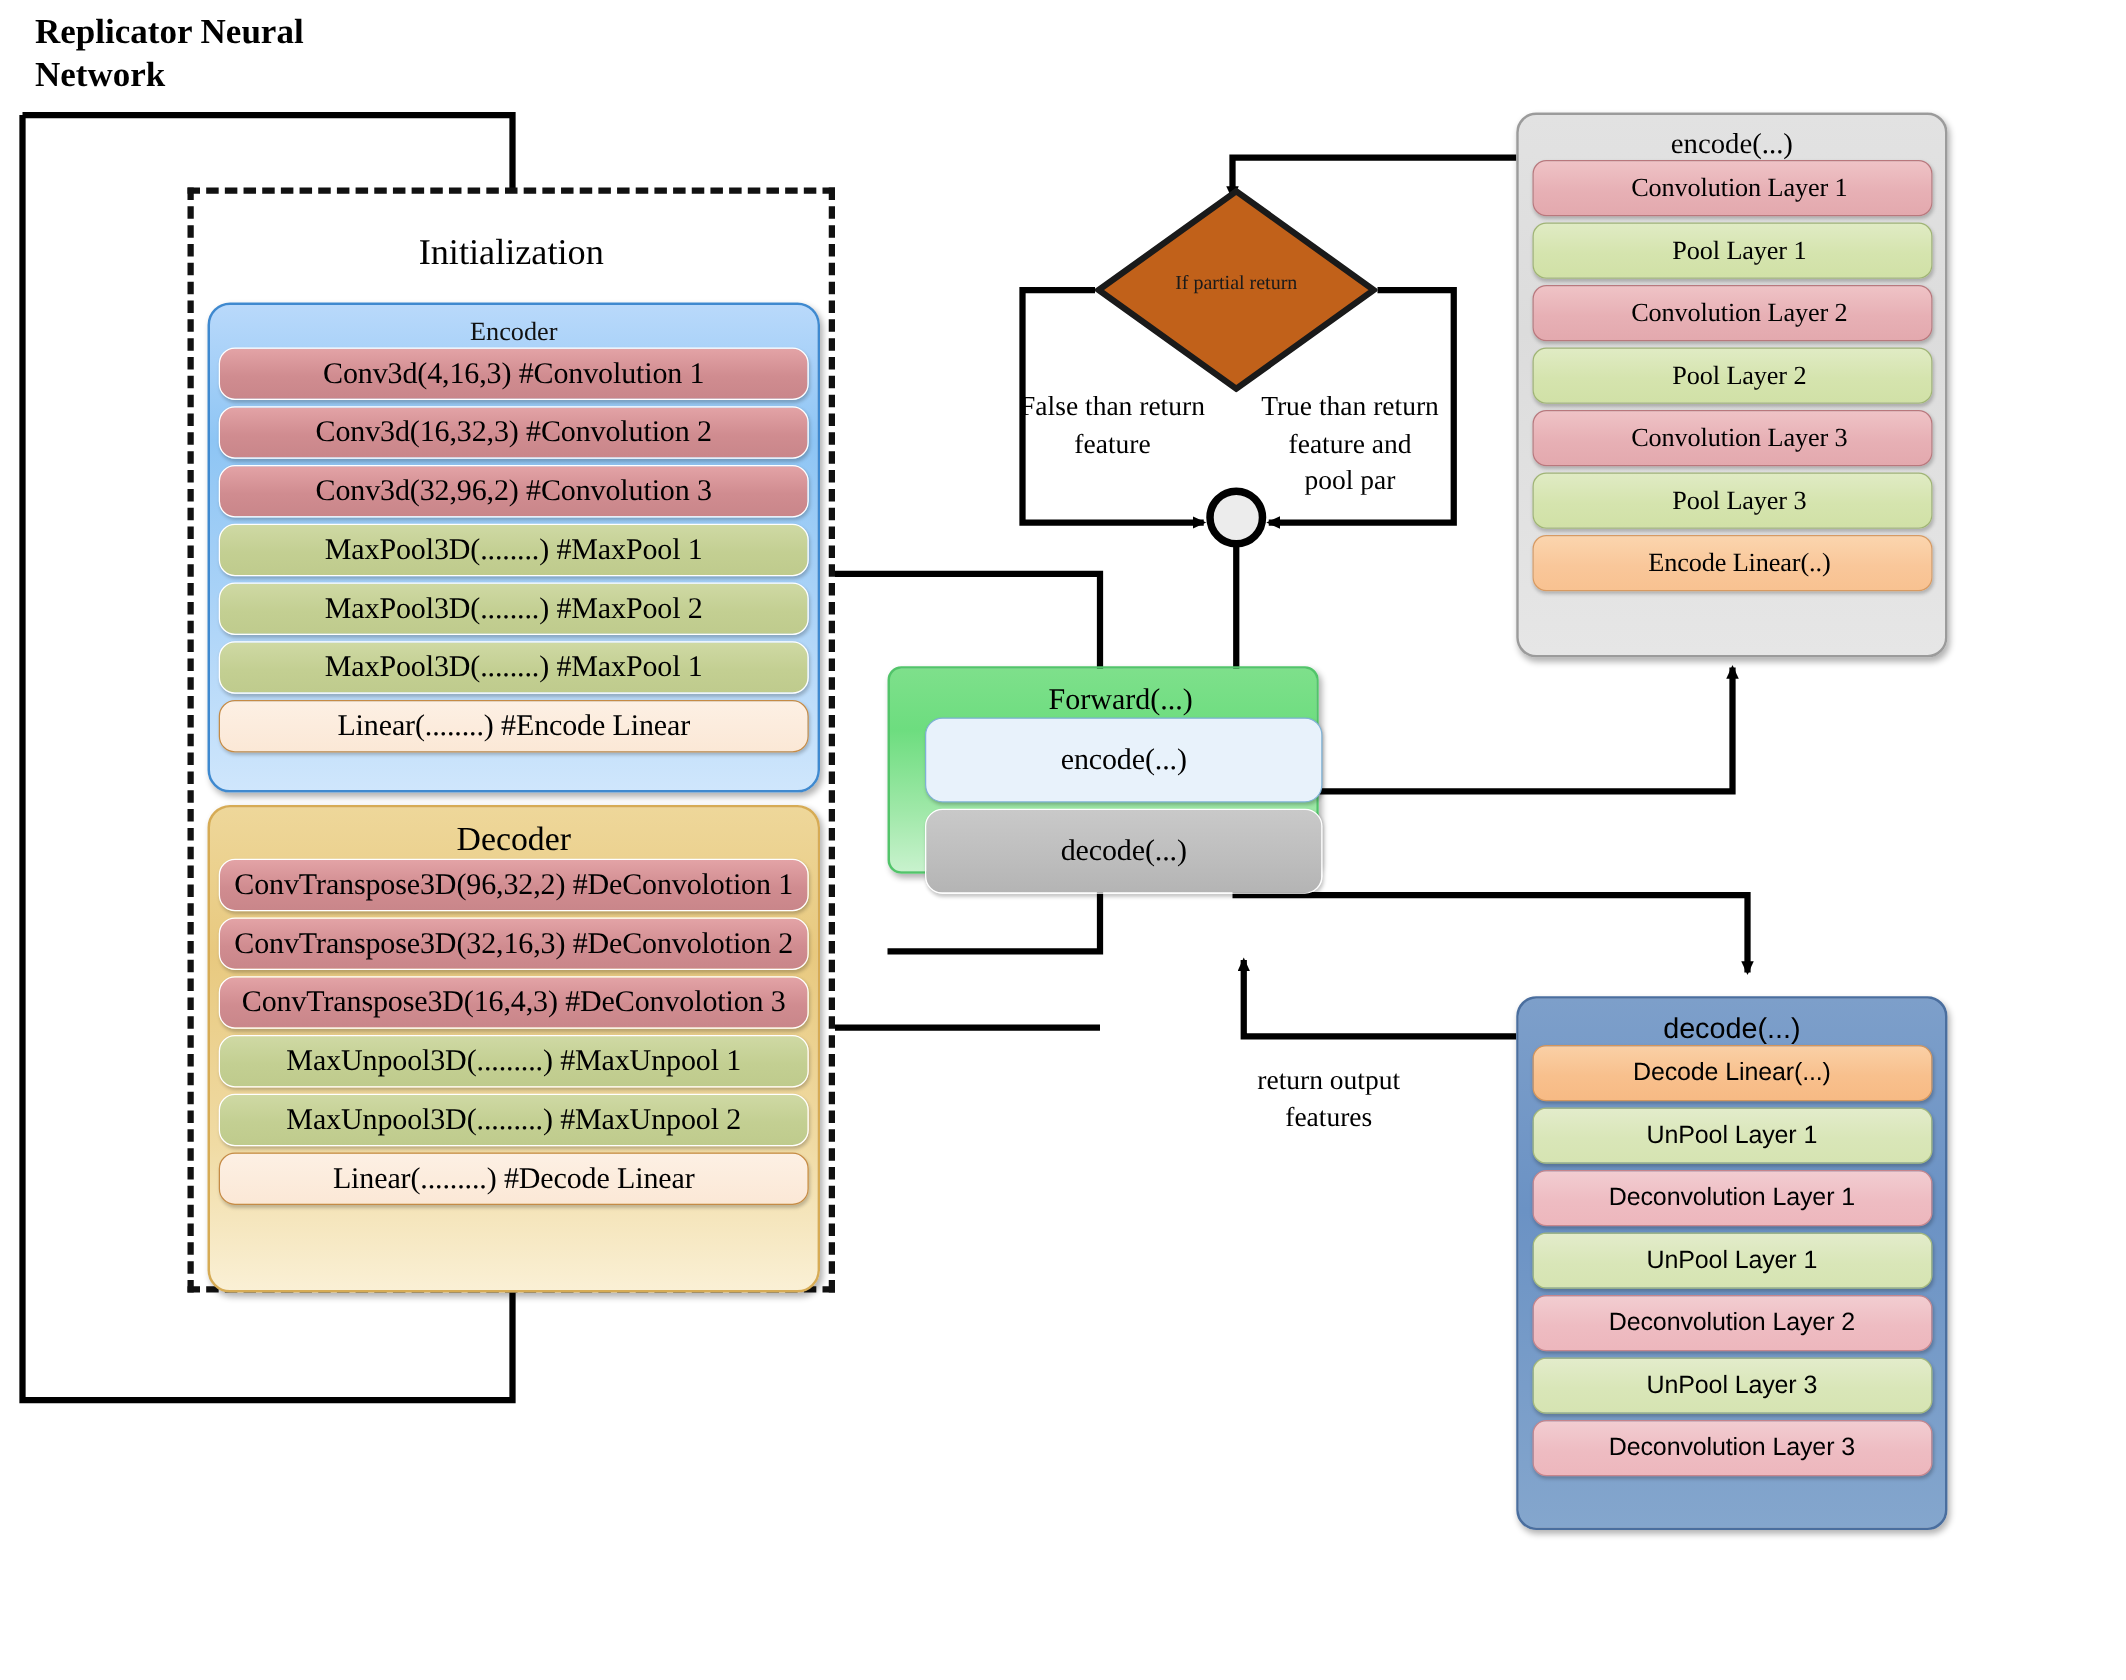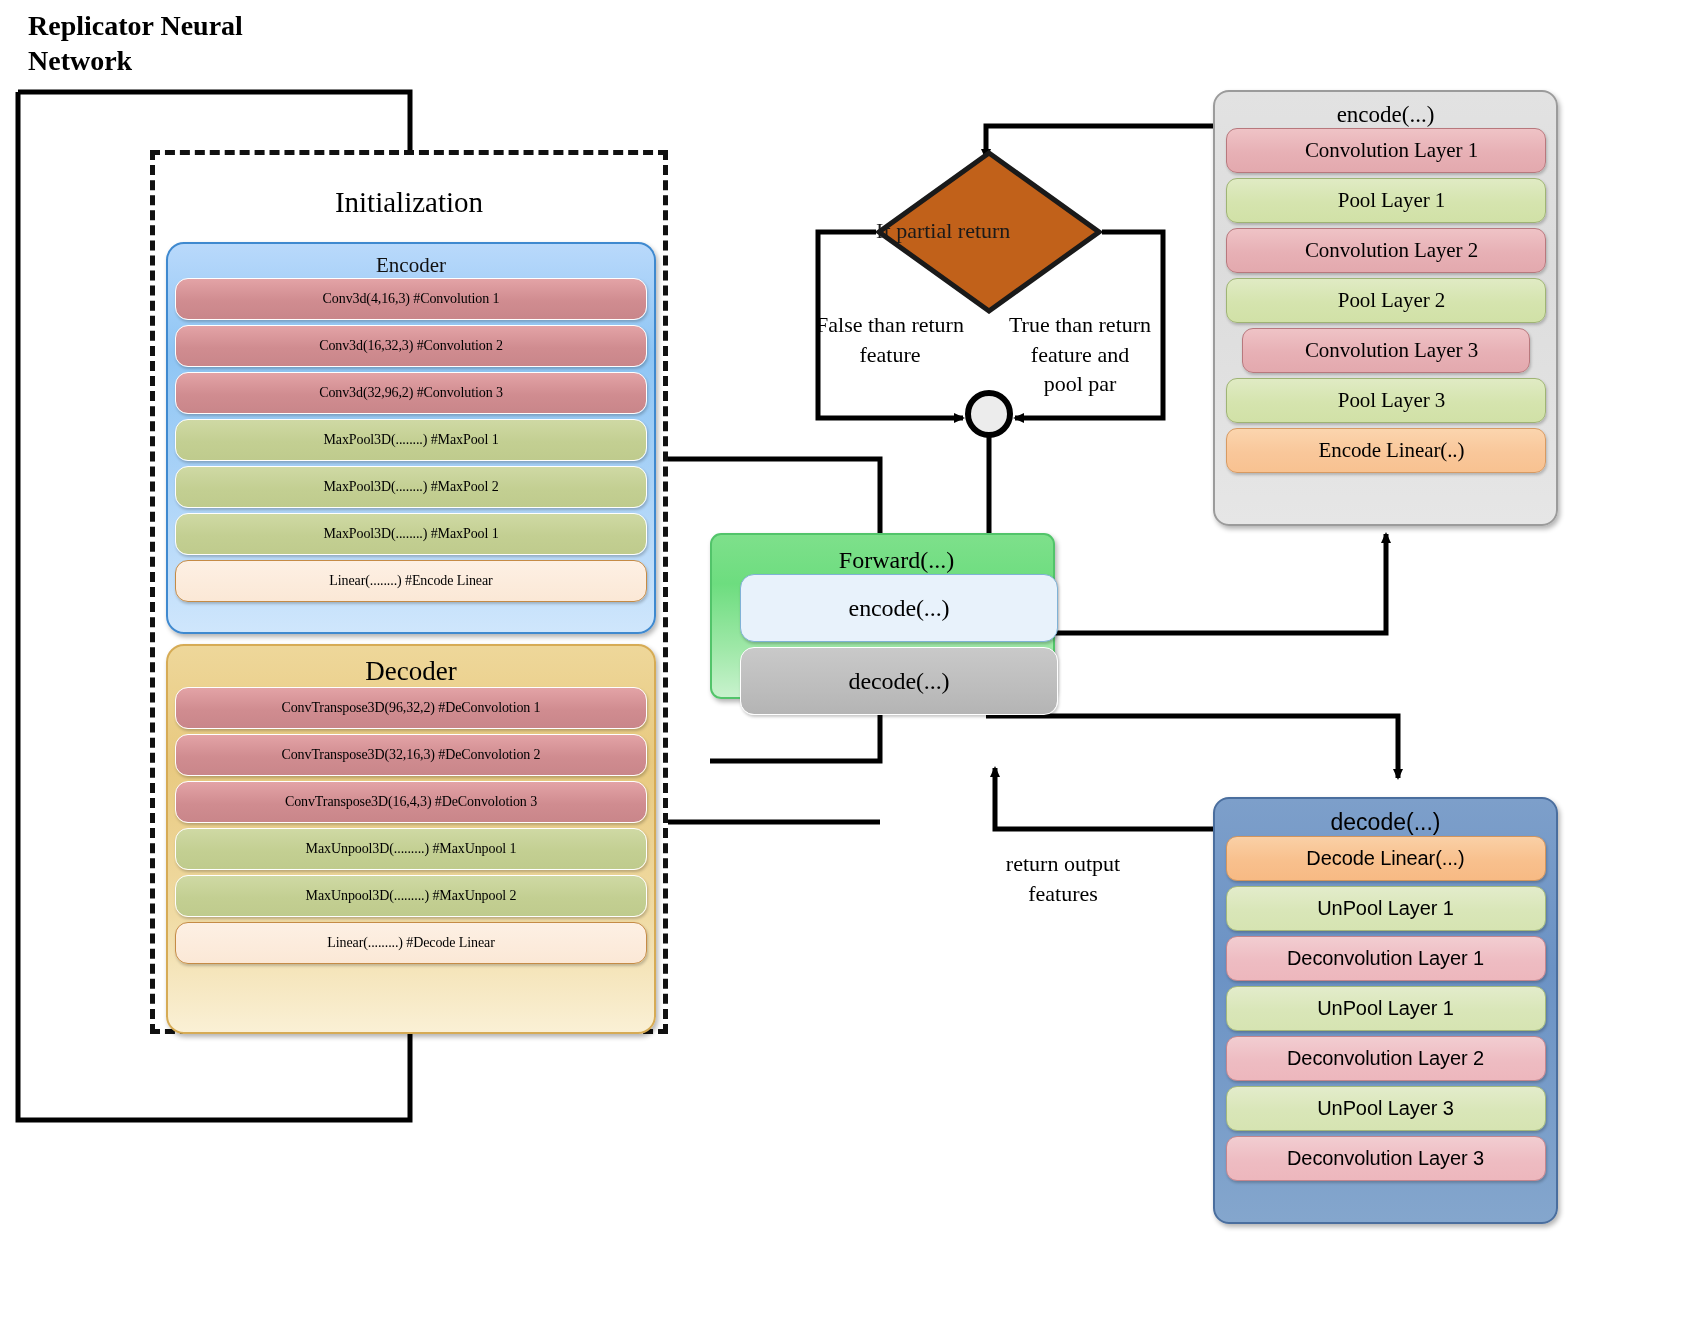--- a/index.html
+++ b/index.html
@@ -18,21 +18,21 @@
   #init-label{position:absolute;left:150px;top:186px;width:518px;text-align:center;
               font-size:29px;}
 
   
   .card{position:absolute;border-radius:18px;box-sizing:border-box;
         box-shadow:2px 3px 5px rgba(0,0,0,.30);}
   .card-title{width:100%;text-align:center;font-size:22px;padding-top:7px;box-sizing:border-box;}
 
   .row{margin:0 auto 5px auto;border-radius:13px;box-sizing:border-box;
        display:flex;align-items:center;justify-content:center;
-       font-size:14px;white-space:nowrap;letter-spacing:-0.1px;
+       font-size:24px;white-space:nowrap;letter-spacing:-0.1px;
        box-shadow:1px 2px 3px rgba(0,0,0,.22);}
 
   .r-red{background:linear-gradient(180deg,#e3a3a6 0%,#d08c90 55%,#c9868a 100%);border:1px solid #ffffff;}
   .r-green{background:linear-gradient(180deg,#cfd9a4 0%,#c3cf92 55%,#bfcb8d 100%);border:1px solid #ffffff;}
   .r-orange{background:linear-gradient(180deg,#fdf0e4 0%,#fbe8d6 100%);border:1px solid #c58b46;}
 
   
   #encoder{left:166px;top:242px;width:490px;height:392px;
            background:linear-gradient(180deg,#b9d9fb 0%,#8ec5f4 28%,#a9d2f7 60%,#cfe6fc 100%);
            border:2px solid #3f89cf;}
@@ -69,22 +69,22 @@
                 border:2px solid #4a6e9e;border-radius:16px;}
   #decode-stack .card-title{font-size:23px;padding-top:10px;font-family:"Liberation Sans",sans-serif;}
   #decode-stack .row{width:320px;height:43px;font-size:20px;border-radius:11px;
                      font-family:"Liberation Sans",sans-serif;}
   .ds-red{background:linear-gradient(180deg,#f2cdd1 0%,#eebcc2 55%,#edb7bd 100%);border:1px solid #c5858c;}
   .ds-green{background:linear-gradient(180deg,#e3eccb 0%,#d9e6b8 55%,#d6e4b2 100%);border:1px solid #a3b87a;}
   .ds-orange{background:linear-gradient(180deg,#fad0a6 0%,#f8c08d 55%,#f7ba84 100%);border:1px solid #d3955c;}
 
   
   #diamond{position:absolute;left:876px;top:150px;width:226px;height:164px;}
-  #diamond-label{position:absolute;left:876px;top:218px;width:226px;
-                 font-size:22px;color:#1a1a1a;}
+  #diamond-label{position:absolute;left:876px;top:218px;width:226px;text-align:center;
+                 font-size:16px;color:#1a1a1a;}
 
   
   .flabel{position:absolute;text-align:center;font-size:22px;line-height:1.35;}
   #lbl-false{left:800px;top:310px;width:180px;}
   #lbl-true{left:1000px;top:310px;width:160px;}
   #lbl-return{left:968px;top:849px;width:190px;}
 </style>
 </head>
 <body>
 
@@ -221,21 +221,21 @@
         </div>
         <div class="row es-green" style="width: 320px; height: 45px;">
           <span>Pool Layer 1</span>
         </div>
         <div class="row es-red" style="width: 320px; height: 45px;">
           <span>Convolution Layer 2</span>
         </div>
         <div class="row es-green" style="width: 320px; height: 45px;">
           <span>Pool Layer 2</span>
         </div>
-        <div class="row es-red" style="width: 288px; height: 45px; align-items: center;">
+        <div class="row es-red" style="width: 320px; height: 45px; align-items: center;">
           <span>Convolution Layer 3</span>
         </div>
         <div class="row es-green" style="width: 320px; height: 45px;">
           <span>Pool Layer 3</span>
         </div>
         <div class="row es-orange" style="width: 320px; height: 45px;">
           <span>Encode Linear(..)</span>
         </div>
       </div>
   </div>

